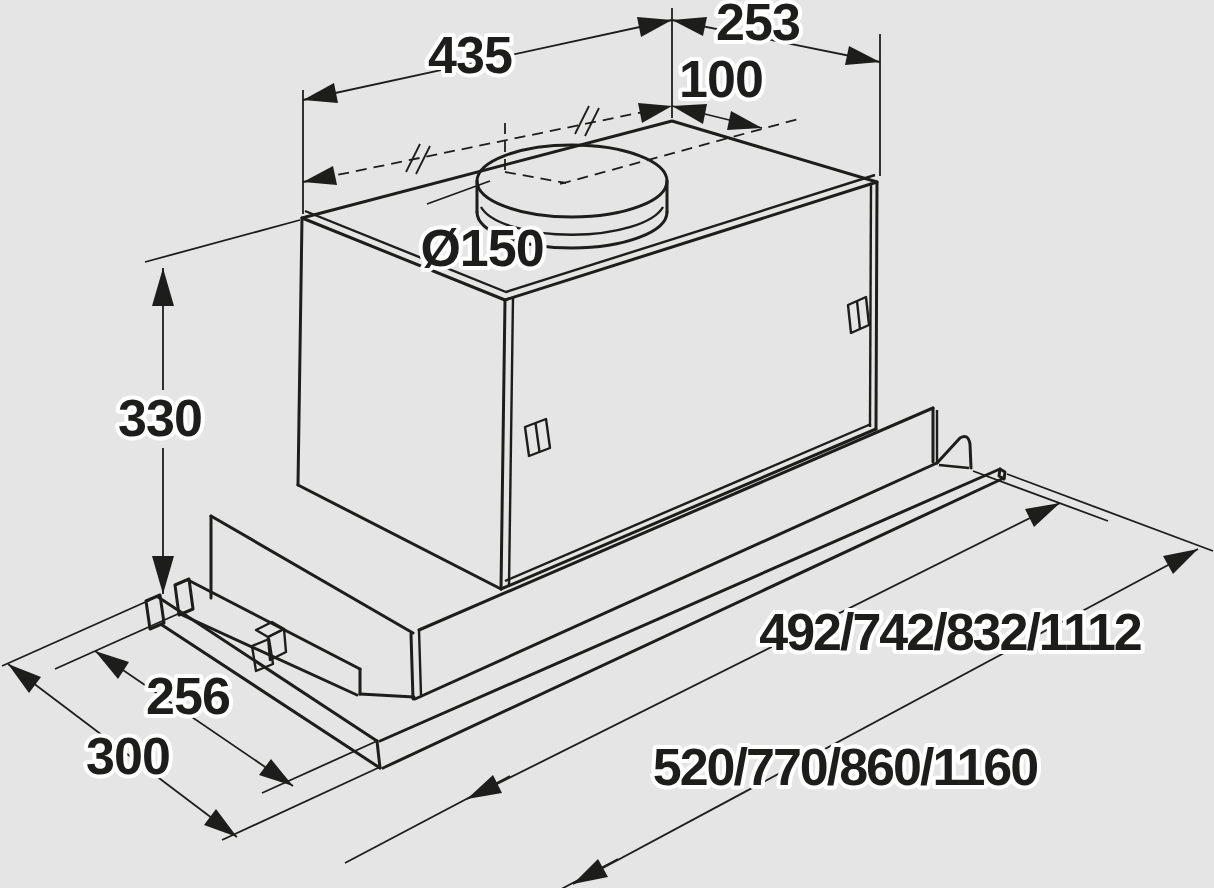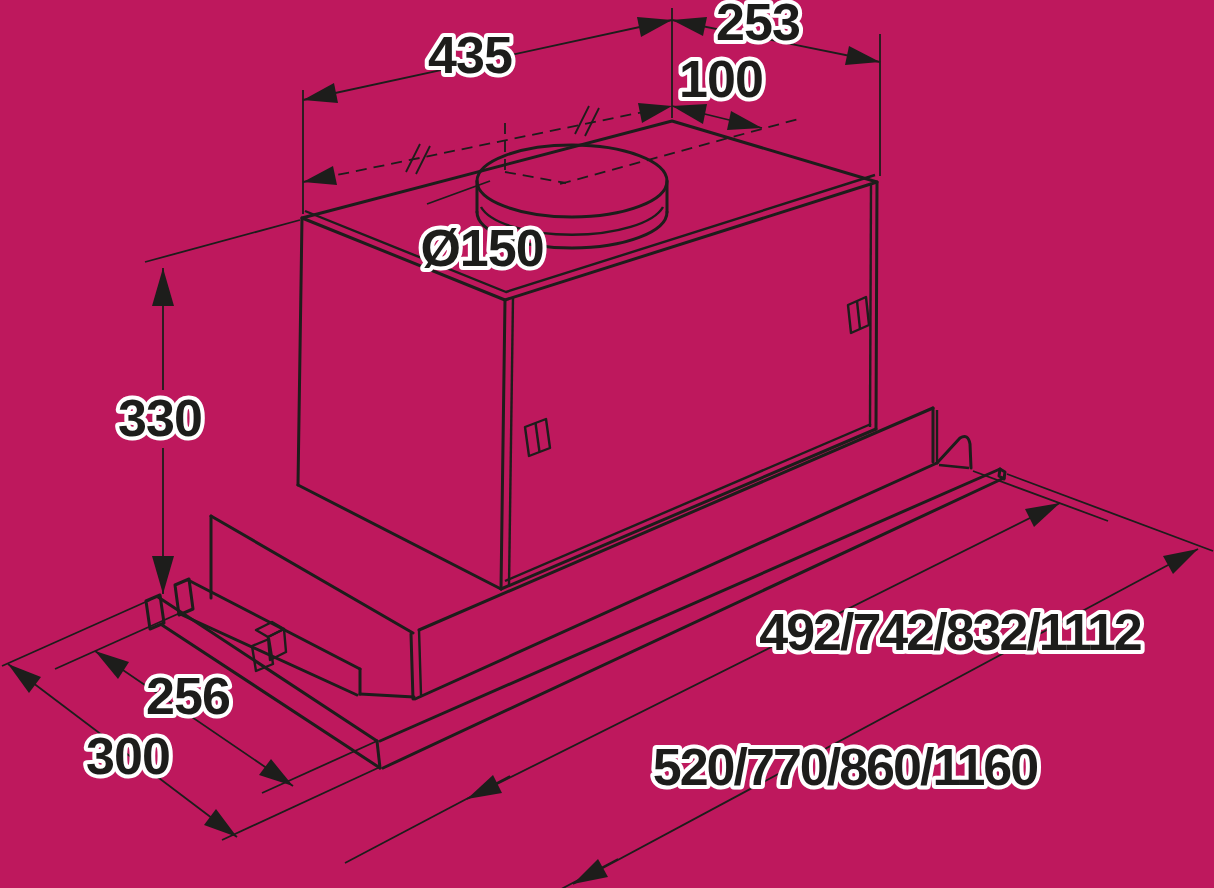--- a/index.html
+++ b/index.html
@@ -1,16 +1,16 @@
 <!DOCTYPE html>
 <html><head>
 <meta charset="utf-8">
 <style>
   html,body{margin:0;padding:0;background:#ffffff;}
-  .stage{width:1214px;height:888px;position:relative;background:#be185d;overflow:hidden;}
+  .stage{width:1214px;height:888px;position:relative;background:#e5e5e5;overflow:hidden;}
   svg{display:block;}
   .obj{stroke:#1d1d1b;stroke-width:3;fill:none;stroke-linejoin:round;stroke-linecap:round;}
   .obj-thin{stroke:#1d1d1b;stroke-width:2.4;fill:none;stroke-linejoin:round;}
   .dim{stroke:#1d1d1b;stroke-width:1.8;fill:none;}
   .dashed{stroke:#1d1d1b;stroke-width:1.8;fill:none;stroke-dasharray:11 7;}
   .arrow{fill:#1d1d1b;stroke:none;}
   .lbl{font-family:"Liberation Sans", sans-serif;font-weight:bold;font-size:52px;
        fill:#1d1d1b;text-anchor:middle;letter-spacing:-1px;
        paint-order:stroke;stroke:#ffffff;stroke-width:8px;stroke-linejoin:round;}
   .lbl-long{letter-spacing:-2px;}

